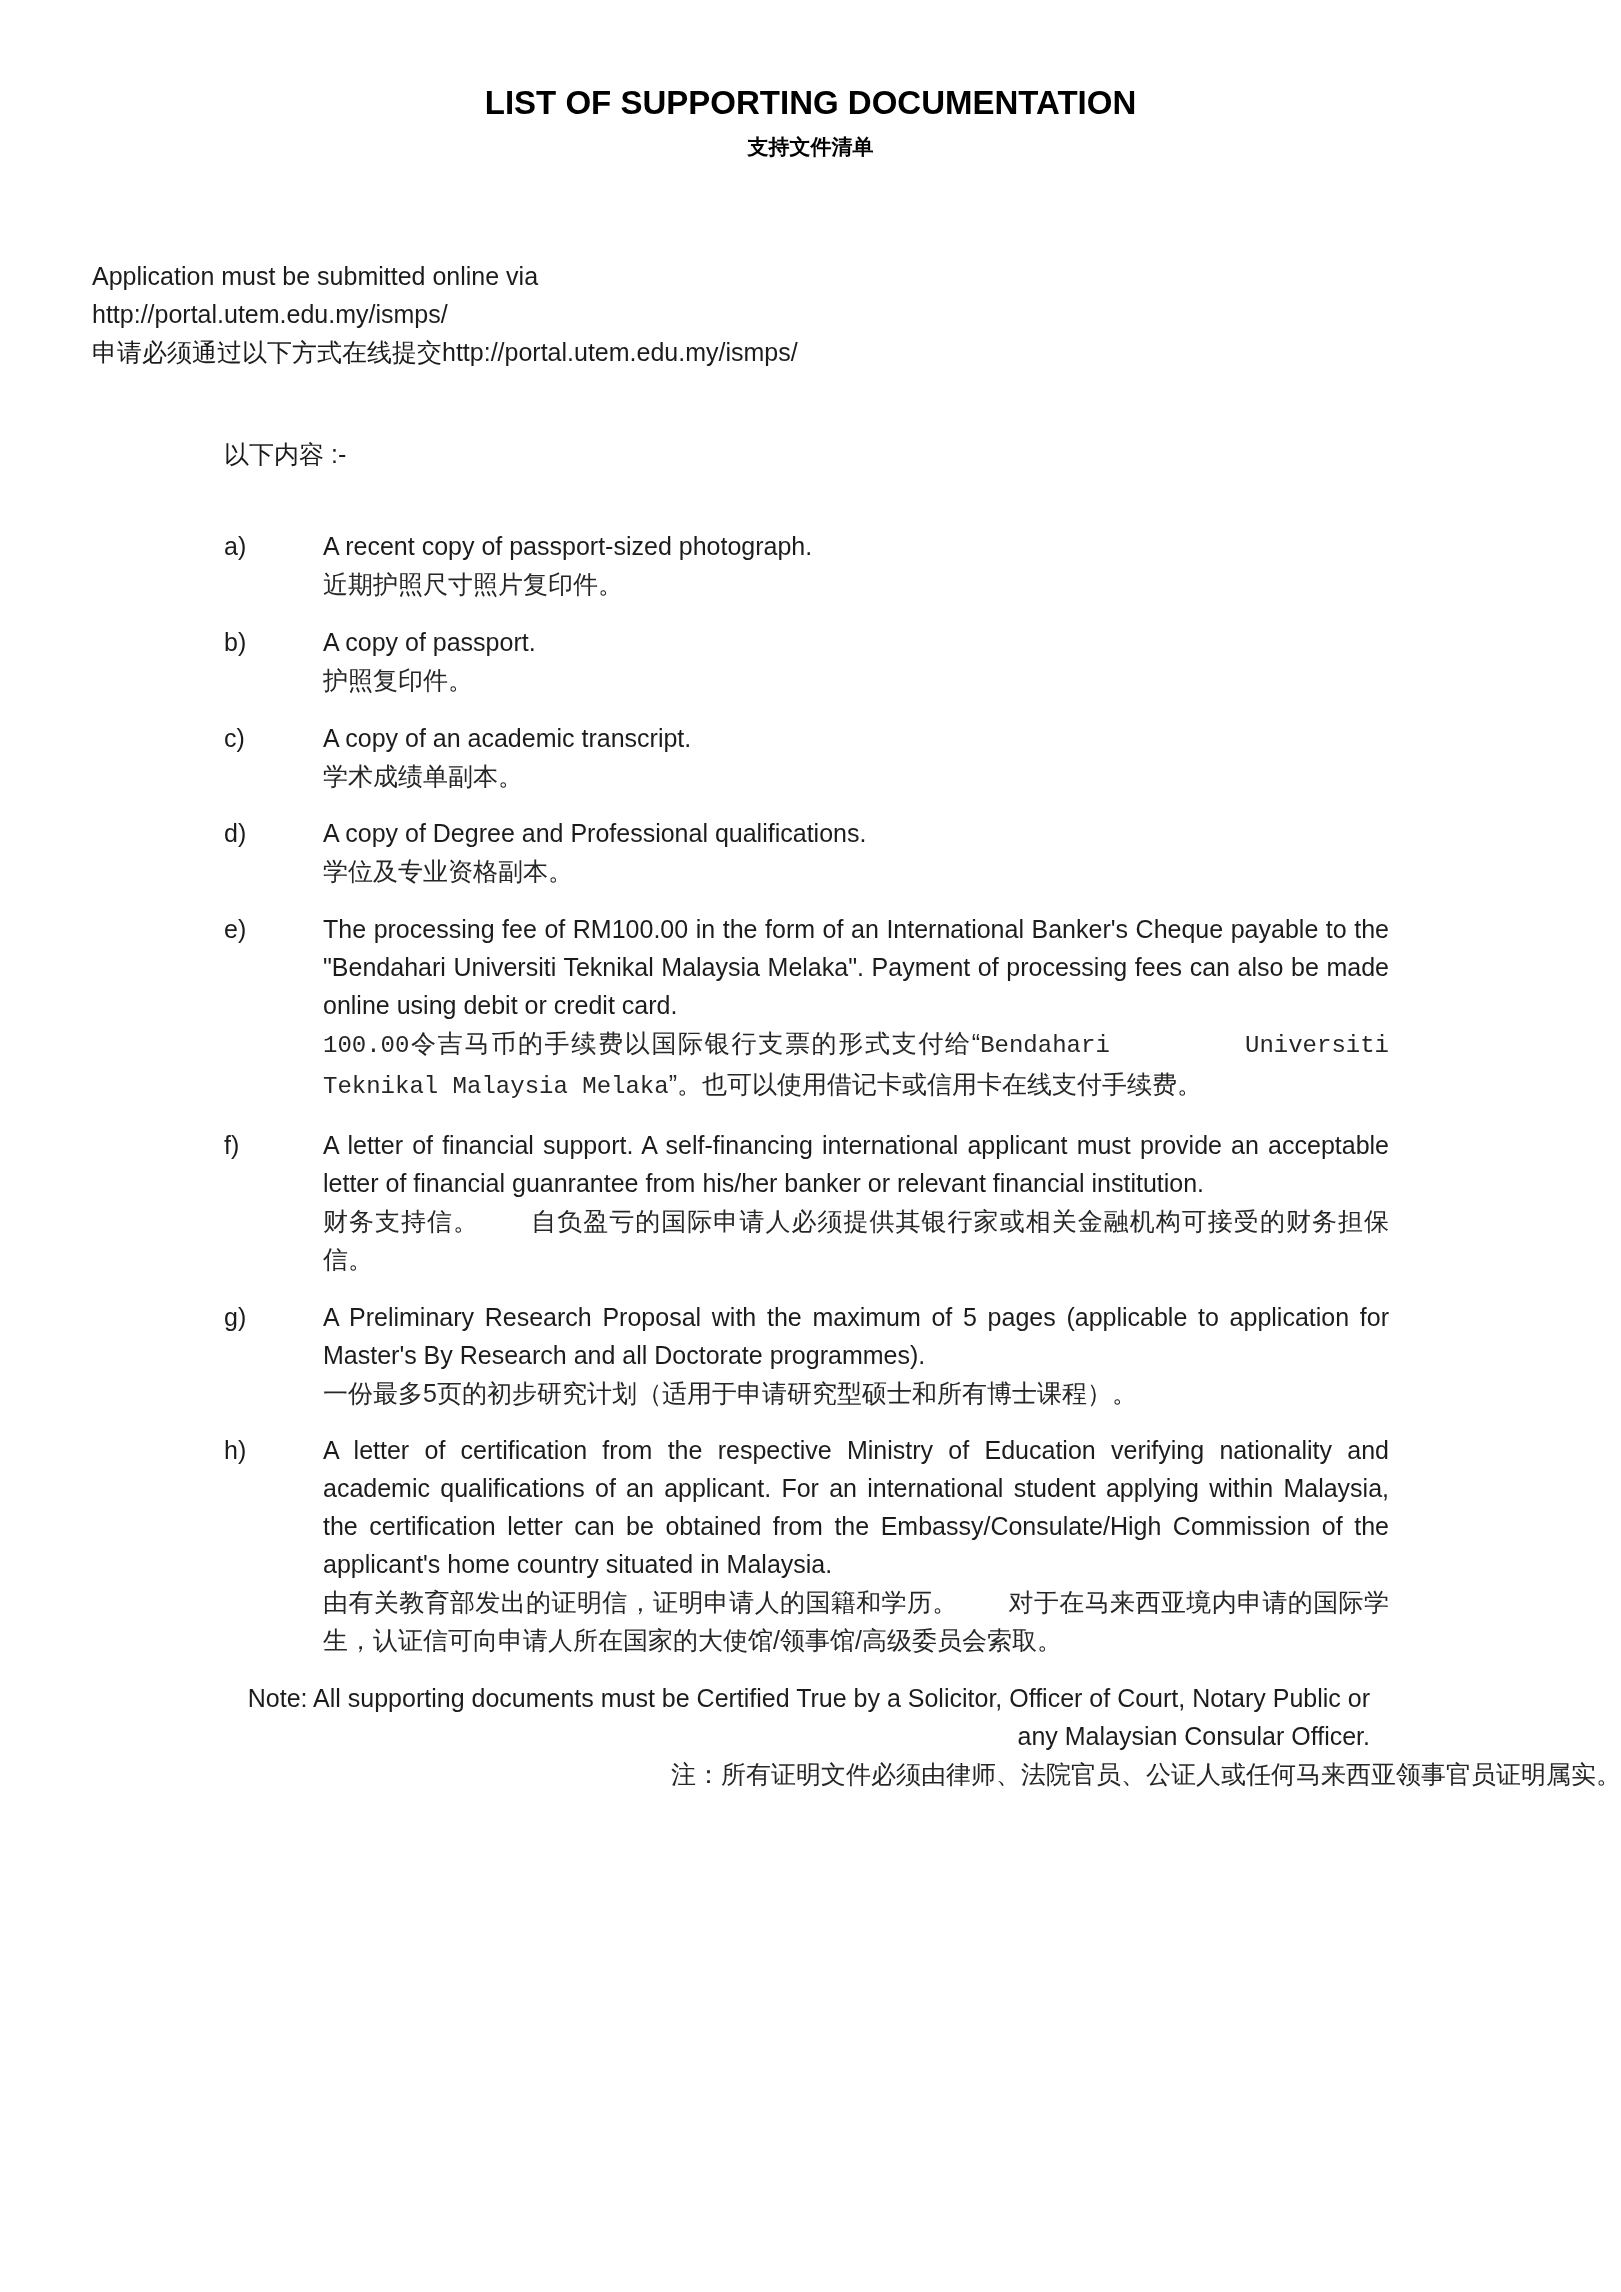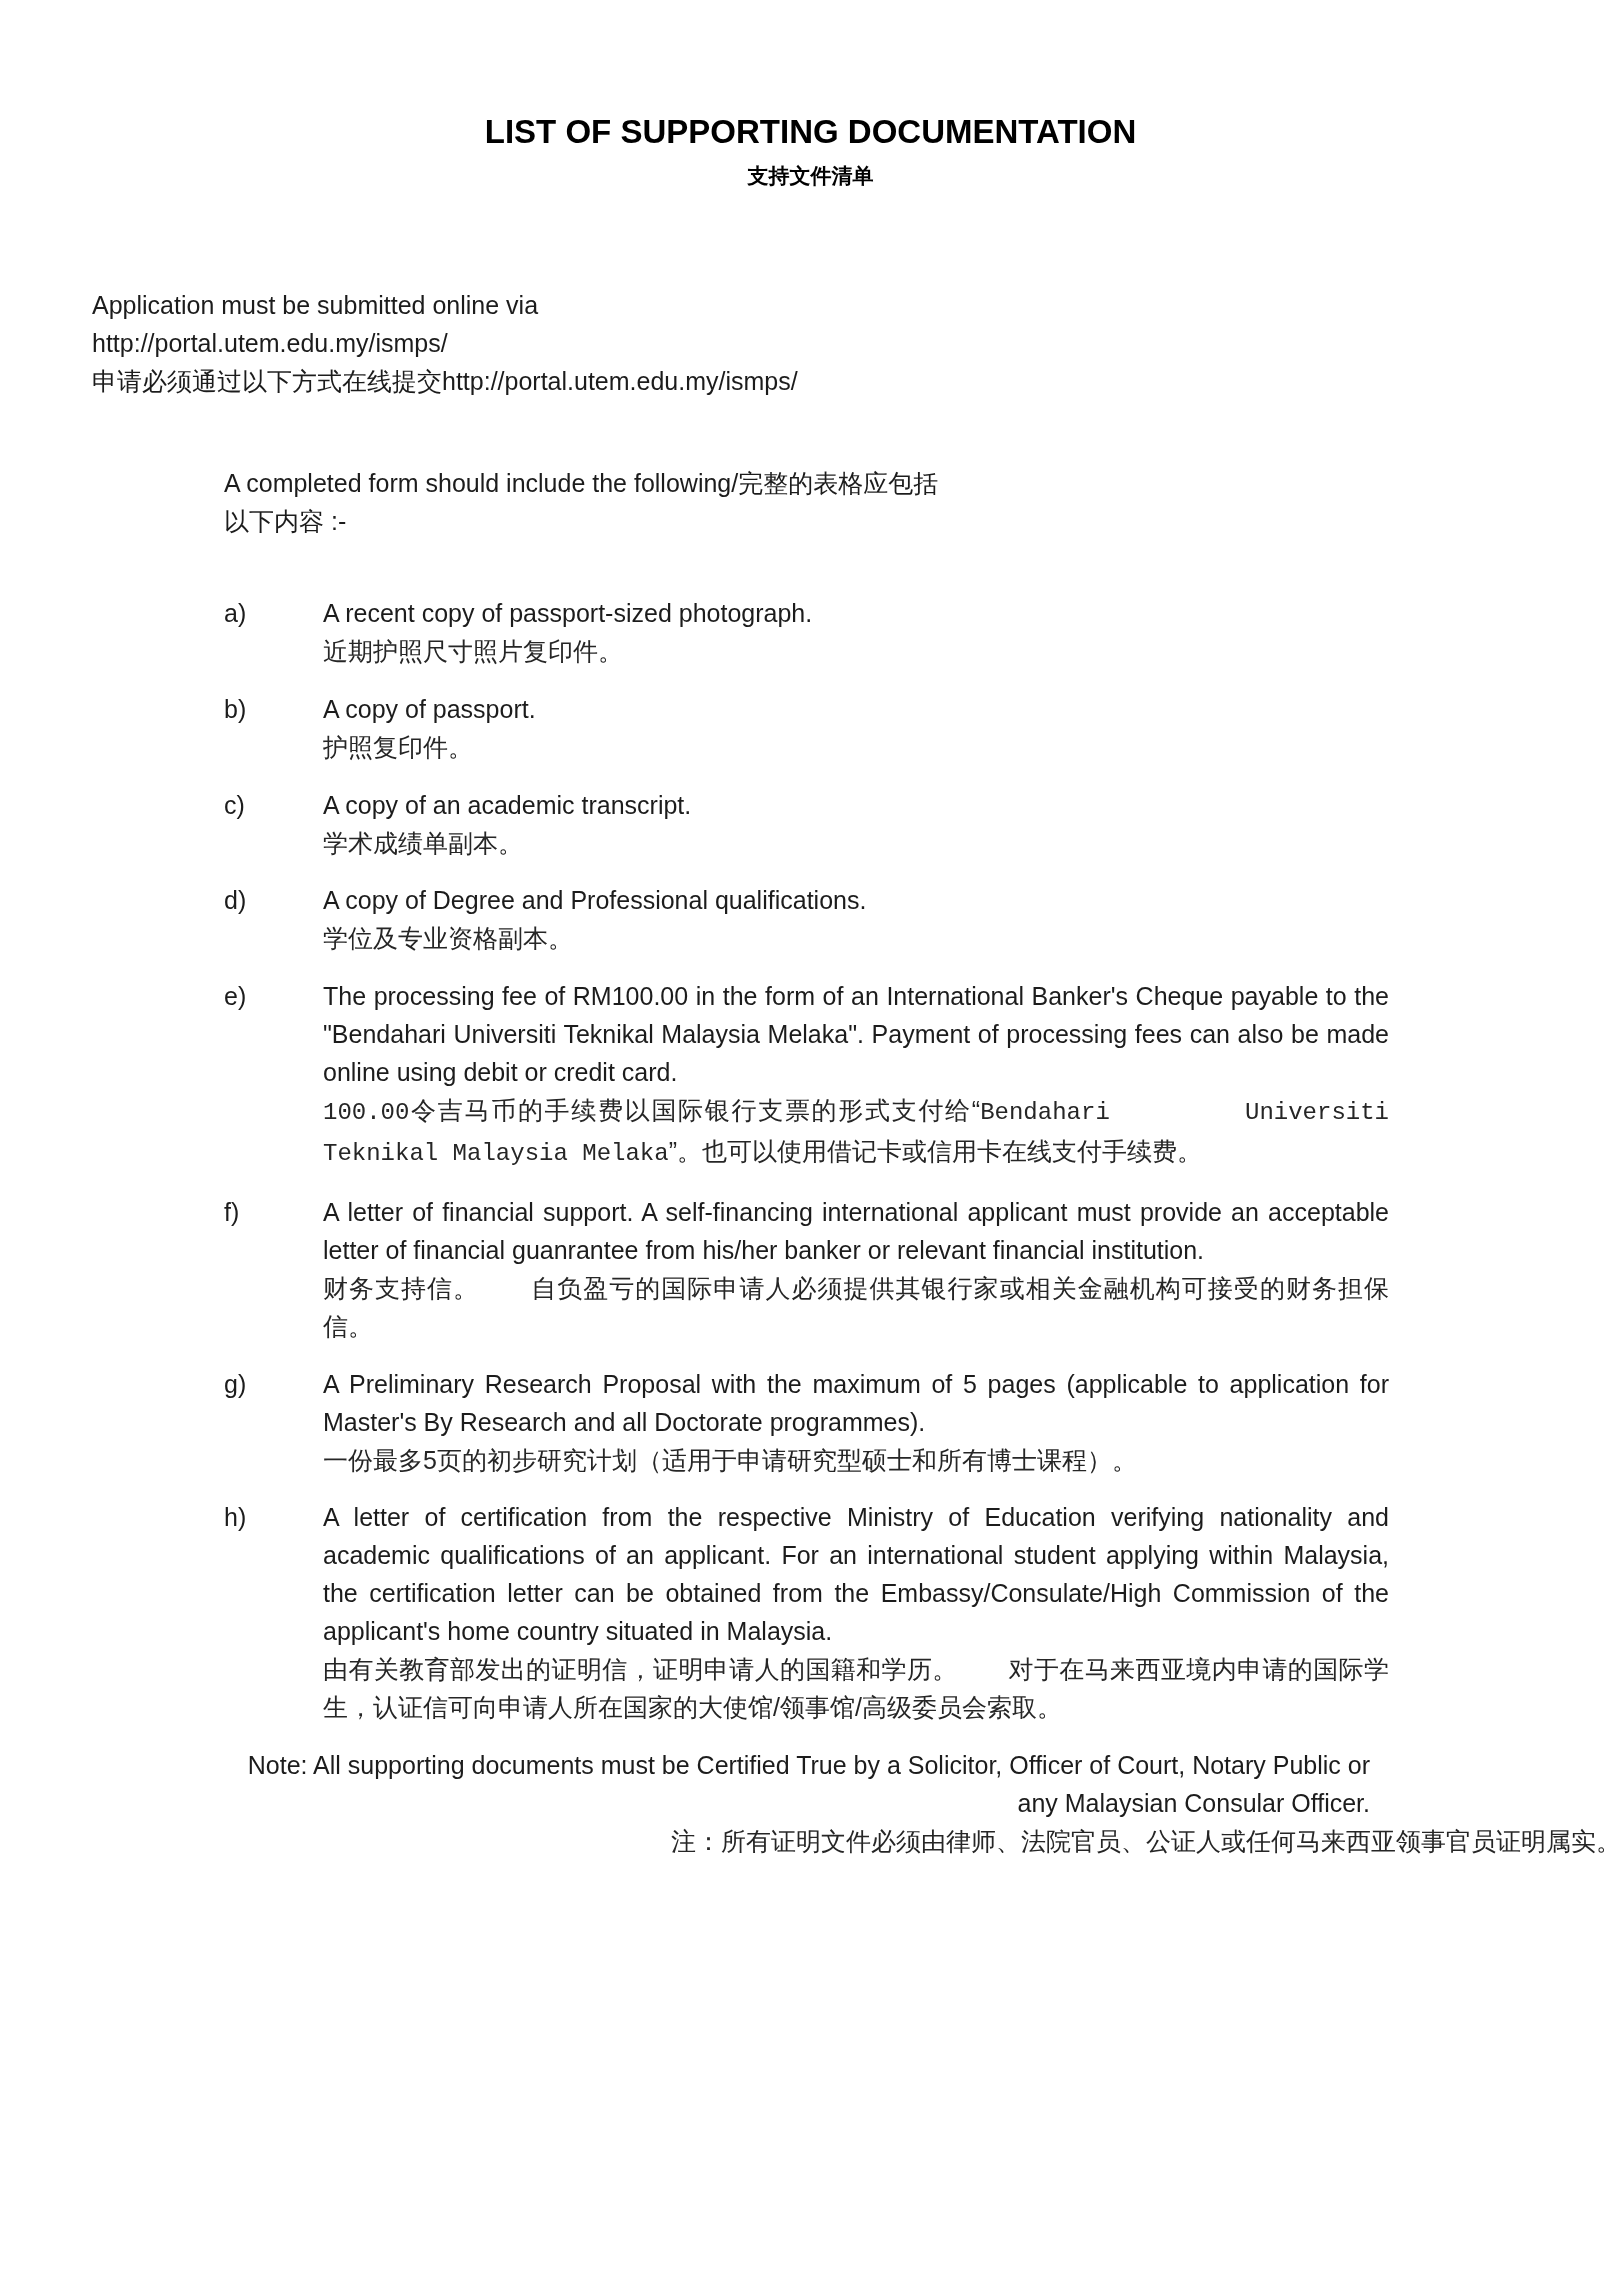--- a/index.html
+++ b/index.html
@@ -18,21 +18,21 @@
     width: 1621px;
     height: 2293px;
     overflow: hidden;
     background: #ffffff;
   }
   p { margin: 0; }
 
   
   .title-en {
     margin: 0;
-    padding-top: 112px;
+    padding-top: 83px;
     text-align: center;
     font-size: 33px;
     line-height: 39px;
     font-weight: bold;
     color: #000000;
   }
   .title-zh {
     margin: 5.4px 0 0 0;
     text-align: center;
     font-size: 21px;
@@ -117,21 +117,20 @@
   <h1 class="title-en">LIST OF SUPPORTING DOCUMENTATION</h1>
   <h2 class="title-zh">支持文件清单</h2>
 
   <div class="intro">
     <p>Application must be submitted online via</p>
     <p>http://portal.utem.edu.my/ismps/</p>
     <p>申请必须通过以下方式在线提交http://portal.utem.edu.my/ismps/</p>
   </div>
 
   <div class="form-note">
-    <p>A completed form should include the following/完整的表格应包括</p>
     <p>以下内容 :-</p>
   </div>
 
   <ol class="items" id="items">
   <li class="item">
     <span class="item-label">a)</span>
     <div class="item-body">
       <p class="item-en">A recent copy of passport-sized photograph.</p>
       <p class="item-zh">近期护照尺寸照片复印件。</p>
     </div>

